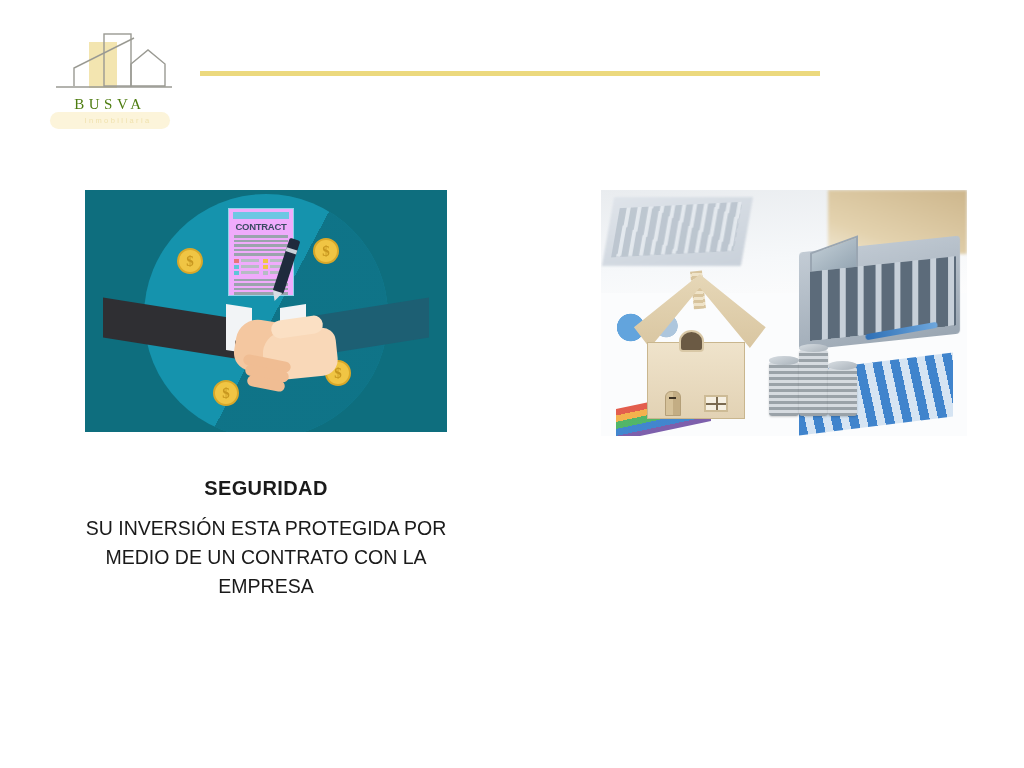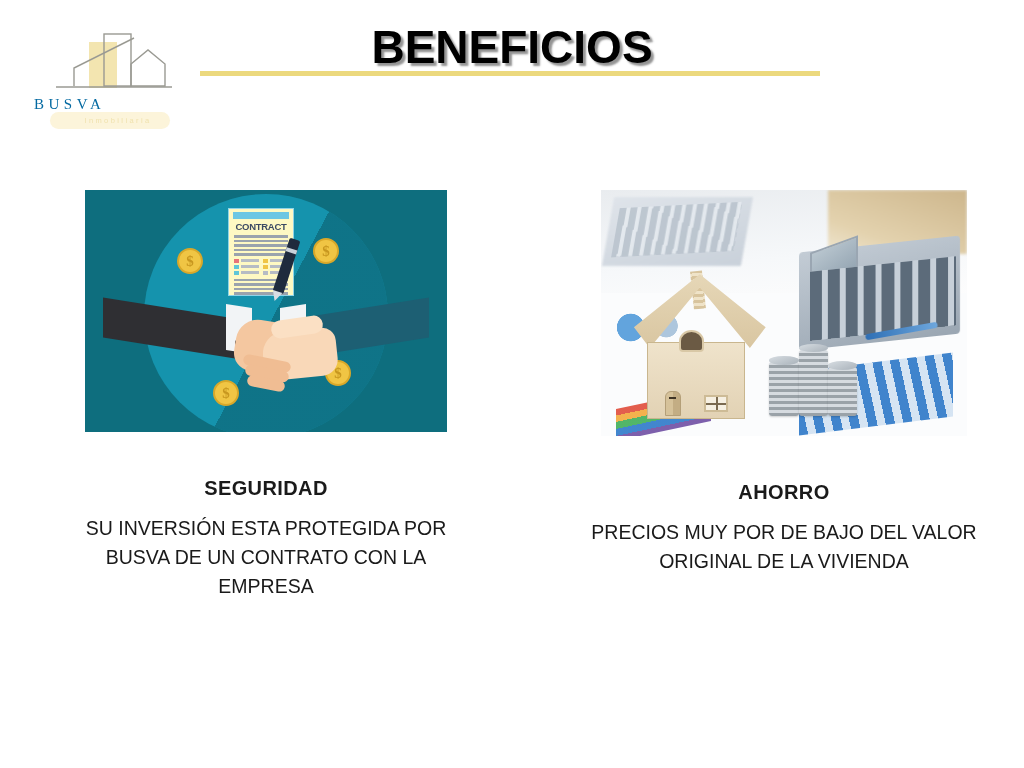--- a/index.html
+++ b/index.html
@@ -35,24 +35,24 @@
     left: 0;
     top: 0;
     width: 152px;
     height: 72px;
   }
   .logo-word {
     position: absolute;
     left: 0;
     top: 68px;
     width: 152px;
-    text-align: left;
+    text-align: center;
     font-size: 15px;
     letter-spacing: 4.5px;
-    color: #0369a1;
+    color: #4d7c0f;
     font-family: "Liberation Serif", serif;
   }
   .logo-sub {
     position: absolute;
     left: 8px;
     top: 88px;
     width: 152px;
     text-align: center;
     font-size: 7.5px;
     letter-spacing: 2.4px;
@@ -158,21 +158,21 @@
   }
   .coin-1 { left: 92px;  top: 58px; }
   .coin-2 { left: 228px; top: 48px; }
   .coin-3 { left: 240px; top: 170px; }
   .coin-4 { left: 128px; top: 190px; }
 
   .doc {
     position: absolute;
     left: 143px; top: 18px;
     width: 66px; height: 88px;
-    background: #fef9c3;
+    background: #f0abfc;
     border: 1.5px solid #8fd4e8;
     box-sizing: border-box;
   }
   .doc-hdr { height: 7px; background: #6dc7e3; margin: 3px 4px 0 4px; }
   .doc-title {
     font-size: 9.5px; font-weight: bold; color: #3b4a63;
     text-align: center; margin-top: 2px; letter-spacing: -0.3px;
     font-family: "Liberation Sans", sans-serif;
   }
   .doc-lines { margin: 3px 5px 0 5px; }
@@ -393,21 +393,20 @@
         <path d="M97 36 L114 22 L131 36 L131 58 L97 58 Z" fill="none" stroke="#9a9a93" stroke-width="1.4"></path>
         <path d="M40 58 L40 40 L100 10" fill="none" stroke="#9a9a93" stroke-width="1.4"></path>
         <line x1="22" y1="59" x2="138" y2="59" stroke="#9a9a93" stroke-width="1.4"></line>
       </svg>
     </div>
     <div class="logo-word">BUSVA</div>
     <div class="logo-sub-bg"></div>
     <div class="logo-sub">Inmobiliaria</div>
   </div>
 
-  <div class="title">BENEFICIOS</div>
   <div class="title-rule"></div>
 
   <div class="col col-left">
     <div class="media media-left">
       <div class="hs-bg"></div>
       <div class="hs-circle"></div>
       <div class="hs-circle-shade"></div>
 
       <div class="coin coin-1">$</div>
       <div class="coin coin-2">$</div>
@@ -478,21 +477,21 @@
       <div class="hand hand-l"></div>
       <div class="hand hand-r"></div>
       <div class="thumb"></div>
       <div class="finger f1"></div>
       <div class="finger f2"></div>
       <div class="finger f3"></div>
     </div>
 
     <div class="caption">
       <div class="caption-title">SEGURIDAD</div>
-      <div class="caption-body">SU INVERSIÓN ESTA PROTEGIDA POR BUSVA DE UN CONTRATO CON LA EMPRESA</div>
+      <div class="caption-body">SU INVERSIÓN ESTA PROTEGIDA POR MEDIO DE UN CONTRATO CON LA EMPRESA</div>
     </div>
   </div>
 
   <div class="col col-right">
     <div class="media media-right">
       <div class="ph-bg"></div>
       <div class="ph-desk"></div>
       <div class="ph-wood"></div>
       <div class="ph-laptop"></div>
       <div class="ph-keys"></div>
@@ -518,19 +517,15 @@
       </div>
 
       <div class="ph-stack st-1"></div>
       <div class="ph-stack st-2"></div>
       <div class="ph-stack st-3"></div>
       <div class="st-top stt-1"></div>
       <div class="st-top stt-2"></div>
       <div class="st-top stt-3"></div>
     </div>
 
-    <div class="caption">
-      <div class="caption-title">AHORRO</div>
-      <div class="caption-body">PRECIOS MUY POR DE BAJO DEL VALOR ORIGINAL DE LA VIVIENDA</div>
-    </div>
   </div>
 
 </div>
 
 </body></html>

